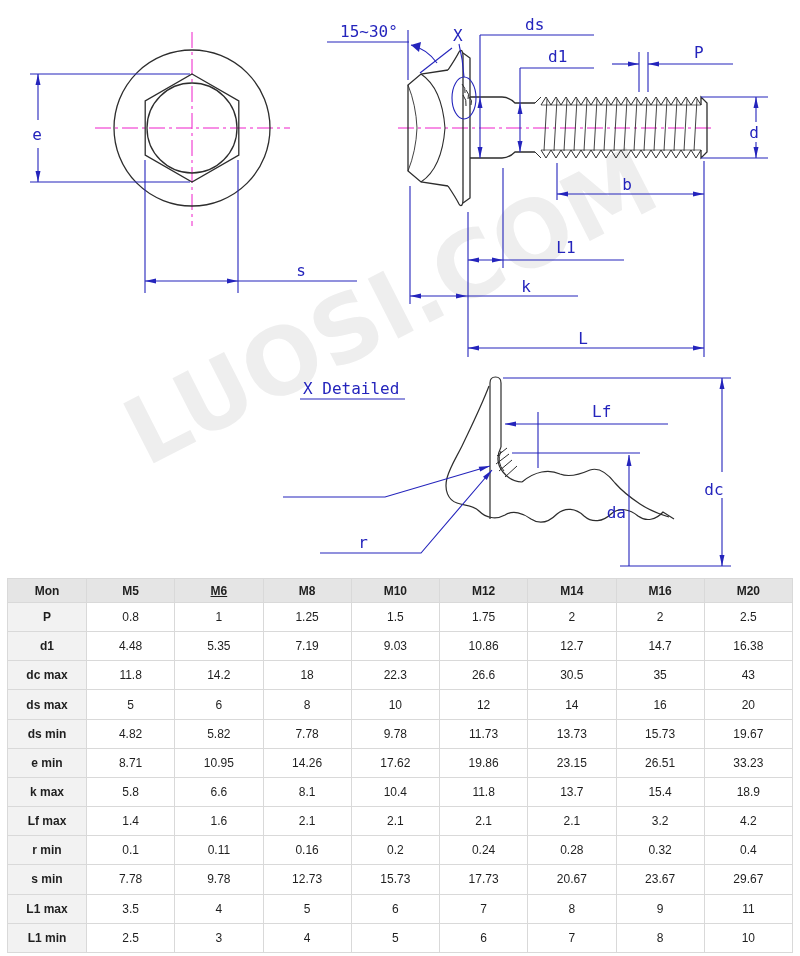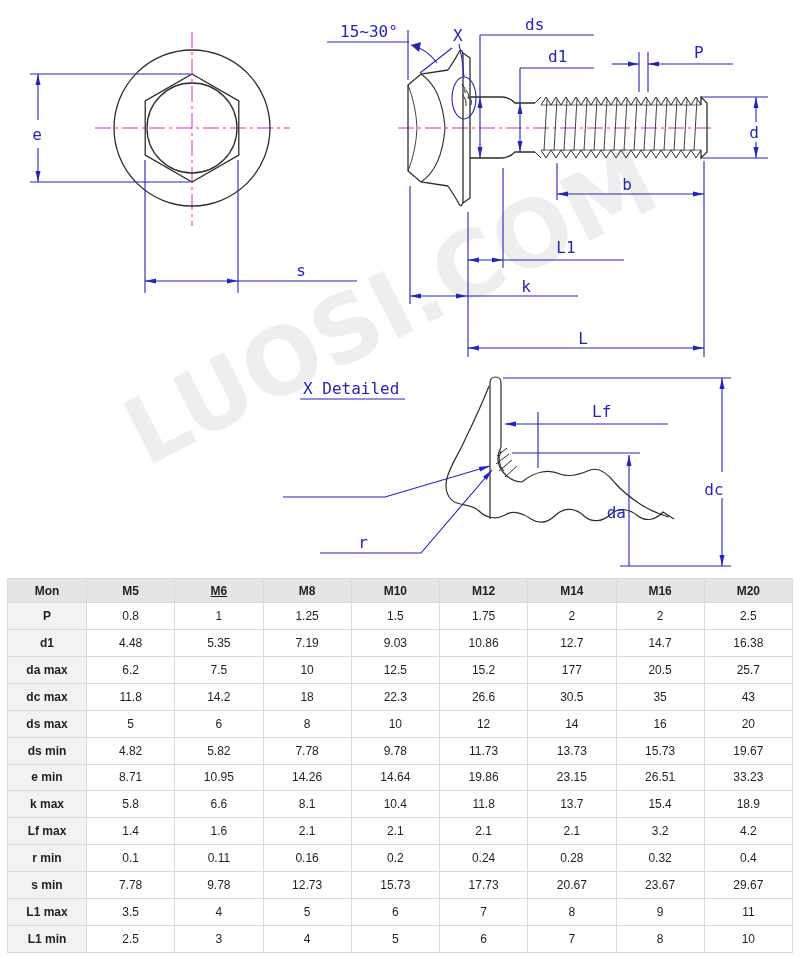--- a/index.html
+++ b/index.html
@@ -242,31 +242,20 @@
         <td>4.48</td>
         <td>5.35</td>
         <td>7.19</td>
         <td>9.03</td>
         <td>10.86</td>
         <td>12.7</td>
         <td>14.7</td>
         <td>16.38</td>
       </tr>
       <tr>
-        <th>da max</th>
-        <td>6.2</td>
-        <td>7.5</td>
-        <td>10</td>
-        <td>12.5</td>
-        <td>15.2</td>
-        <td>177</td>
-        <td>20.5</td>
-        <td>25.7</td>
-      </tr>
-      <tr>
         <th>dc max</th>
         <td>11.8</td>
         <td>14.2</td>
         <td>18</td>
         <td>22.3</td>
         <td>26.6</td>
         <td>30.5</td>
         <td>35</td>
         <td>43</td>
       </tr>
@@ -290,21 +279,21 @@
         <td>11.73</td>
         <td>13.73</td>
         <td>15.73</td>
         <td>19.67</td>
       </tr>
       <tr>
         <th>e min</th>
         <td>8.71</td>
         <td>10.95</td>
         <td>14.26</td>
-        <td>14.64</td>
+        <td>17.62</td>
         <td>19.86</td>
         <td>23.15</td>
         <td>26.51</td>
         <td>33.23</td>
       </tr>
       <tr>
         <th>k max</th>
         <td>5.8</td>
         <td>6.6</td>
         <td>8.1</td>

